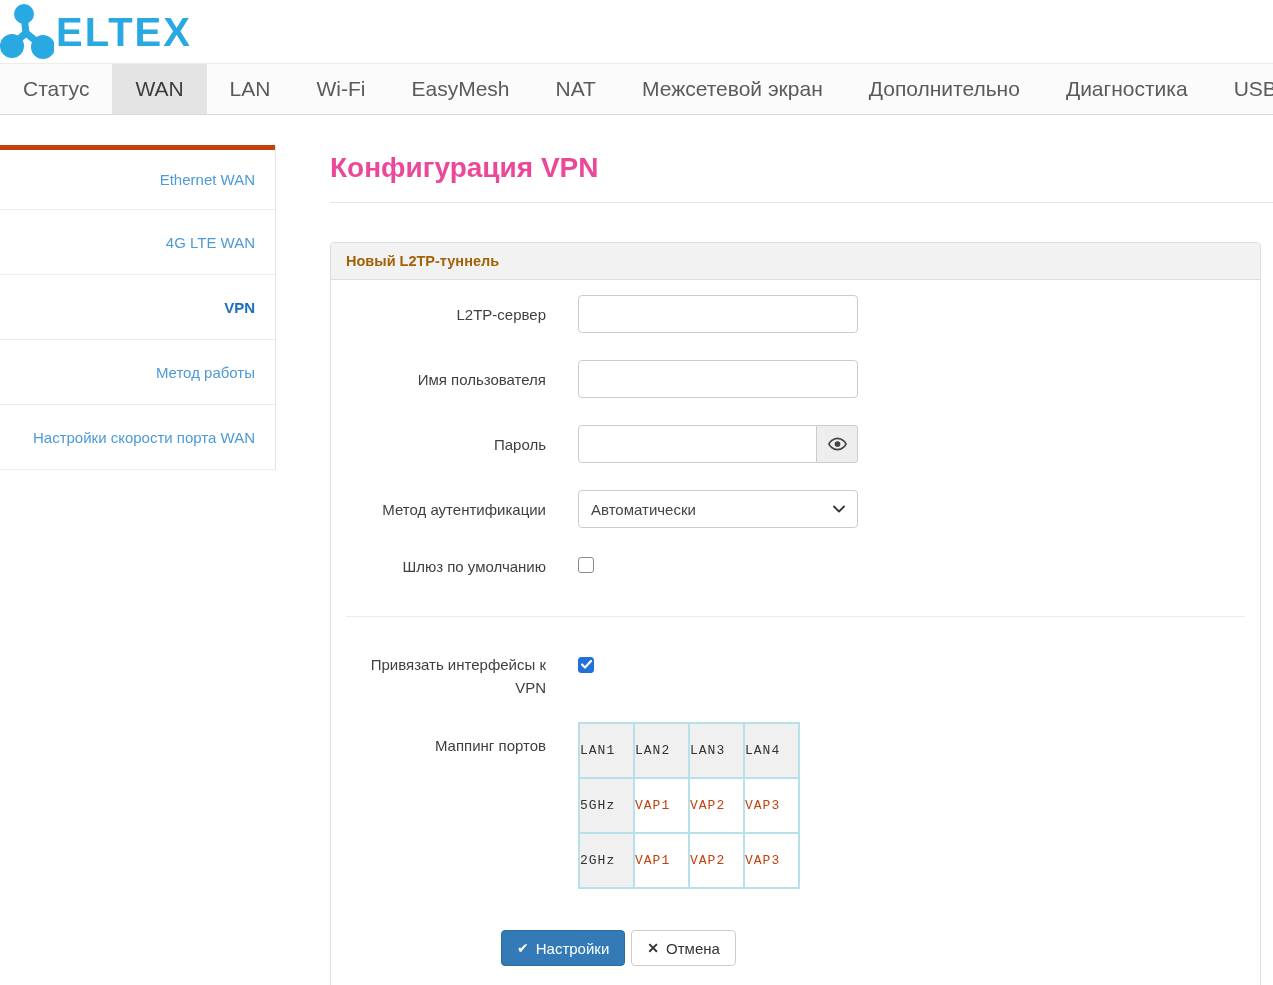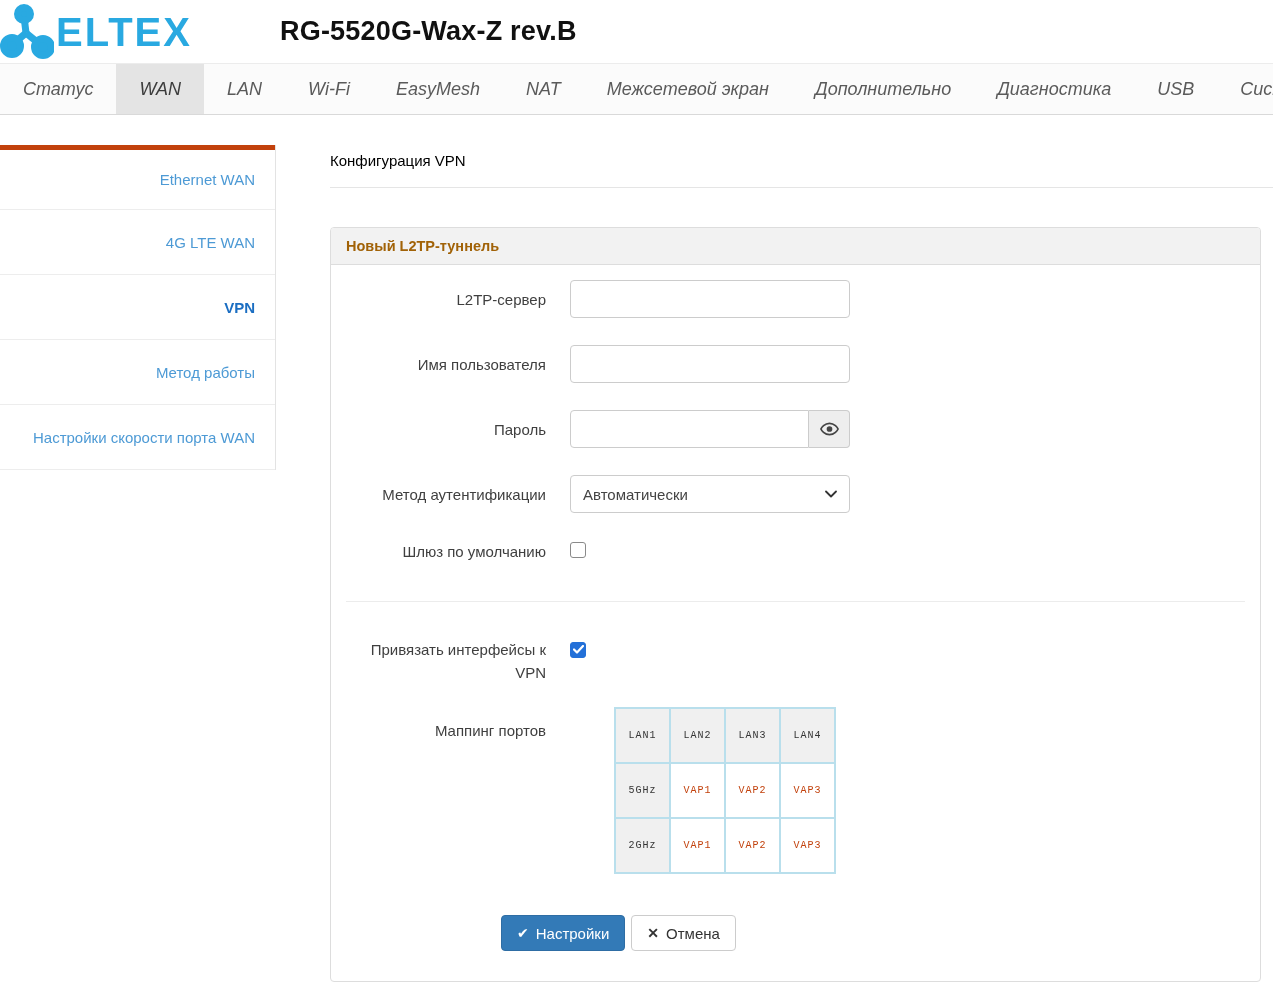--- a/index.html
+++ b/index.html
@@ -8,46 +8,46 @@
 
   
   .app-header { height:63px; display:flex; align-items:center; padding-left:0; background:#fff; }
   .logo { display:flex; align-items:center; width:230px; }
   .logo-text { color:#29a9e1; font-size:40px; font-weight:bold; letter-spacing:2px; line-height:1; margin-left:2px; }
   .device-title { font-size:27px; font-weight:bold; color:#111; margin-left:50px; letter-spacing:0.2px; }
 
   
   .main-nav { height:52px; background:#fbfbfb; border-top:1px solid #ececec;
     border-bottom:1px solid #d9d9d9; display:flex; align-items:stretch; padding-left:0; }
-  .tab { display:flex; align-items:center; padding:0 23px; font-size:18px; color:#5a5a5a; cursor:pointer; white-space:nowrap;font-style:italic; }
+  .tab { display:flex; align-items:center; padding:0 23px; font-size:21px; color:#5a5a5a; cursor:pointer; white-space:nowrap; }
   .tab.active { background:#e4e4e4; color:#3c3c3c; }
 
   
   .content { display:flex; align-items:flex-start; }
   .sidebar { width:276px; flex:0 0 276px; }
   .side-list { margin-top:30px; border-right:1px solid #e3e3e3; }
   .side-item { height:65px; display:flex; align-items:center; justify-content:flex-end;
     padding-right:20px; font-size:15px; color:#4d9ad5; border-bottom:1px solid #ededed; cursor:pointer; text-align:right; }
   .side-item:first-child { border-top:5px solid #c2410c; }
   .side-item.active { color:#1b6ec2; font-weight:bold; }
 
   main { flex:1; padding-left:54px; }
-  .page-title { font-size:15px; font-weight:normal; color:#000000; margin-top:37px; }
+  .page-title { font-size:28px; font-weight:bold; color:#ec4899; margin-top:37px; }
   .title-rule { border:none; border-top:1px solid #e5e5e5; margin-top:18px; }
 
   
   .panel { margin-top:39px; margin-right:12px; border:1px solid #ddd; border-radius:4px; background:#fff; }
   .panel-heading { background:#f2f2f2; border-bottom:1px solid #ddd; border-radius:3px 3px 0 0;
     padding:10px 15px; font-size:14.5px; font-weight:bold; color:#a16207; }
   .panel-body { padding:15px 15px 30px 15px; }
 
   
   .frow { display:flex; margin-bottom:27px; }
   .frow .flabel { width:200px; text-align:right; font-size:15px; color:#3f3f3f; line-height:23px; }
-  .frow .fctrl { margin-left:24px; }
+  .frow .fctrl { margin-left:32px; }
   .row-input .flabel { padding-top:8px; }
   .txt-input { width:280px; height:38px; border:1px solid #ccc; border-radius:4px;
     padding:0 12px; font-size:15px; font-family:"Liberation Sans",sans-serif; color:#333; outline:none; }
   .pw-group { display:flex; width:280px; }
   .pw-group .txt-input { width:239px; border-radius:4px 0 0 4px; }
   .eye-btn { width:41px; height:38px; background:#eee; border:1px solid #ccc; border-left:none;
     border-radius:0 4px 4px 0; display:flex; align-items:center; justify-content:center; cursor:pointer; }
 
   .select-box { width:280px; height:38px; border:1px solid #ccc; border-radius:4px;
     display:flex; align-items:center; padding:0 12px; font-size:15px; color:#444; cursor:pointer; background:#fff; }
@@ -56,25 +56,25 @@
   .row-check { align-items:center; margin-bottom:38px; }
   .checkbox { width:16px; height:16px; border:1px solid #8a8a8a; border-radius:3px; background:#fff;
     display:inline-flex; align-items:center; justify-content:center; cursor:pointer; }
   .checkbox.checked { background:#2370d8; border-color:#2370d8; }
 
   .section-divider { border:none; border-top:1px solid #ececec; margin:38px 0 36px 0; }
 
   .row-bind { align-items:flex-start; margin-bottom:21px; min-height:48px; }
   .row-bind .fctrl { padding-top:2px; }
 
-  .row-map { margin-bottom:41px;gap:44px; }
+  .row-map { margin-bottom:41px; }
   .row-map .flabel { padding-top:12px; }
   .port-table { border-collapse:collapse; }
-  .port-table td { width:55px; height:55px; text-align:center; vertical-align:middle;
-    border:2px solid #b9dfec; font-family:"Liberation Mono", monospace; font-size:10px;
+  .port-table td { width:55px; height:55px; text-align:left; vertical-align:middle;
+    border:2px solid #b9dfec; font-family:"Liberation Mono", monospace; font-size:13px;
     letter-spacing:1px; cursor:pointer; }
   .port-table td.cell-strong { background:#f0f0f0; color:#333; }
   .port-table td.cell-dim { background:#fff; color:#c2410c; }
 
   
   .btn-row { margin-left:155px; display:flex; }
   .btn { height:36px; border-radius:4px; font-size:15px; font-family:"Liberation Sans",sans-serif;
     display:inline-flex; align-items:center; padding:0 15px; cursor:pointer; }
   .btn .btn-ico { margin-right:7px; font-size:14px; }
   .btn-primary { background:#337ab7; border:1px solid #2e6da4; color:#fff; }
@@ -91,21 +91,20 @@
         <line x1="26" y1="30" x2="24" y2="13"></line>
         <line x1="26" y1="30" x2="13" y2="41"></line>
         <line x1="26" y1="30" x2="42" y2="43"></line>
         <circle cx="24" cy="11" r="6.5"></circle>
         <circle cx="12" cy="43" r="8.5"></circle>
         <circle cx="43" cy="44" r="8.5"></circle>
       </g>
     </svg>
     <span class="logo-text">ELTEX</span>
   </div>
-  <h1 class="device-title">RG-5520G-Wax-Z rev.B</h1>
 </header>
 
 <nav class="main-nav">
   <div class="tab">Статус</div>
   <div class="tab active">WAN</div>
   <div class="tab">LAN</div>
   <div class="tab">Wi-Fi</div>
   <div class="tab">EasyMesh</div>
   <div class="tab">NAT</div>
   <div class="tab">Межсетевой экран</div>

